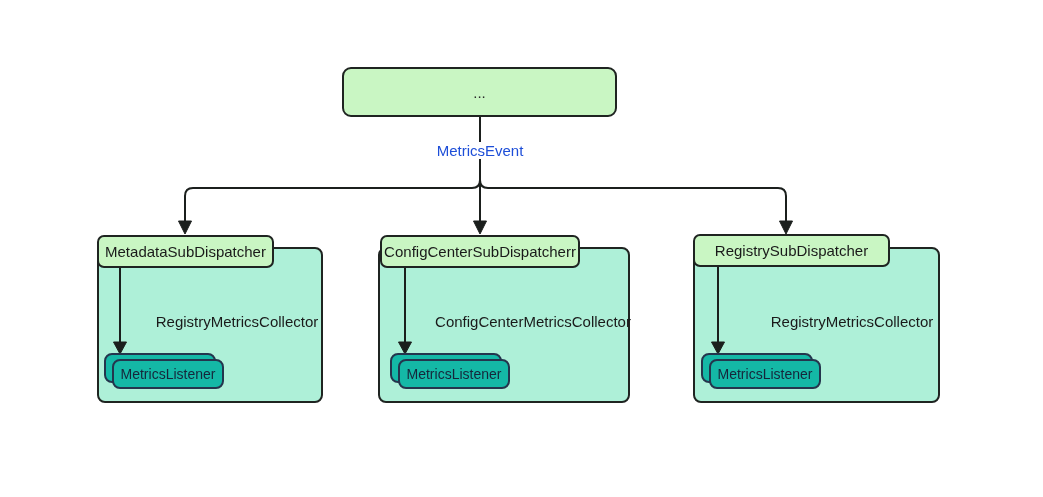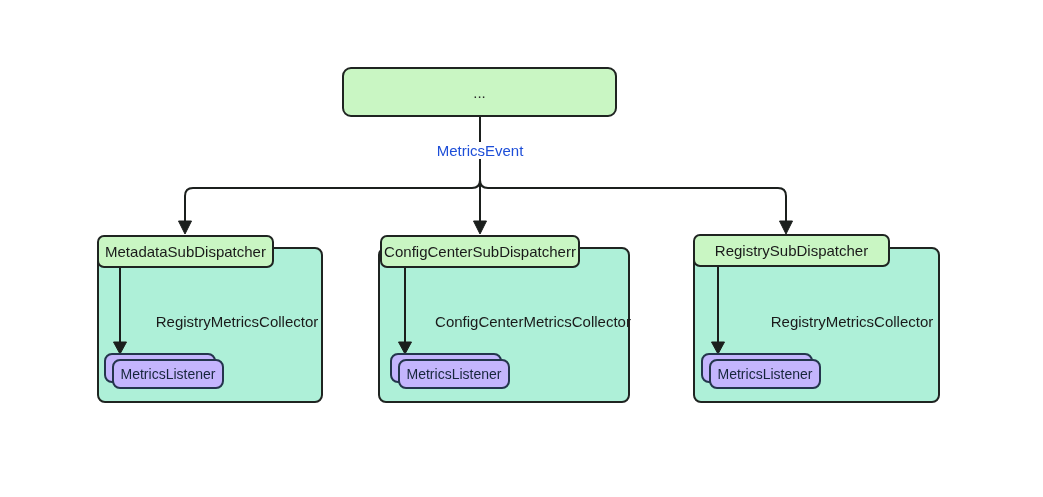--- a/index.html
+++ b/index.html
@@ -81,21 +81,21 @@
     z-index: 2;
     white-space: nowrap;
   }
   .label-1 { left: 127px; top: 313px; width: 220px; }
   .label-2 { left: 423px; top: 313px; width: 220px; }
   .label-3 { left: 742px; top: 313px; width: 220px; }
 
   
   .listener-card {
     width: 112px; height: 30px;
-    background: #c4b5fd;
+    background: #14b8a6;
     border: 2px solid #24354d;
     border-radius: 8px;
     box-sizing: border-box;
     z-index: 4;
   }
   .listener-front {
     display: flex; align-items: center; justify-content: center;
     font-size: 14px; color: #16263b;
     z-index: 5;
     white-space: nowrap;

